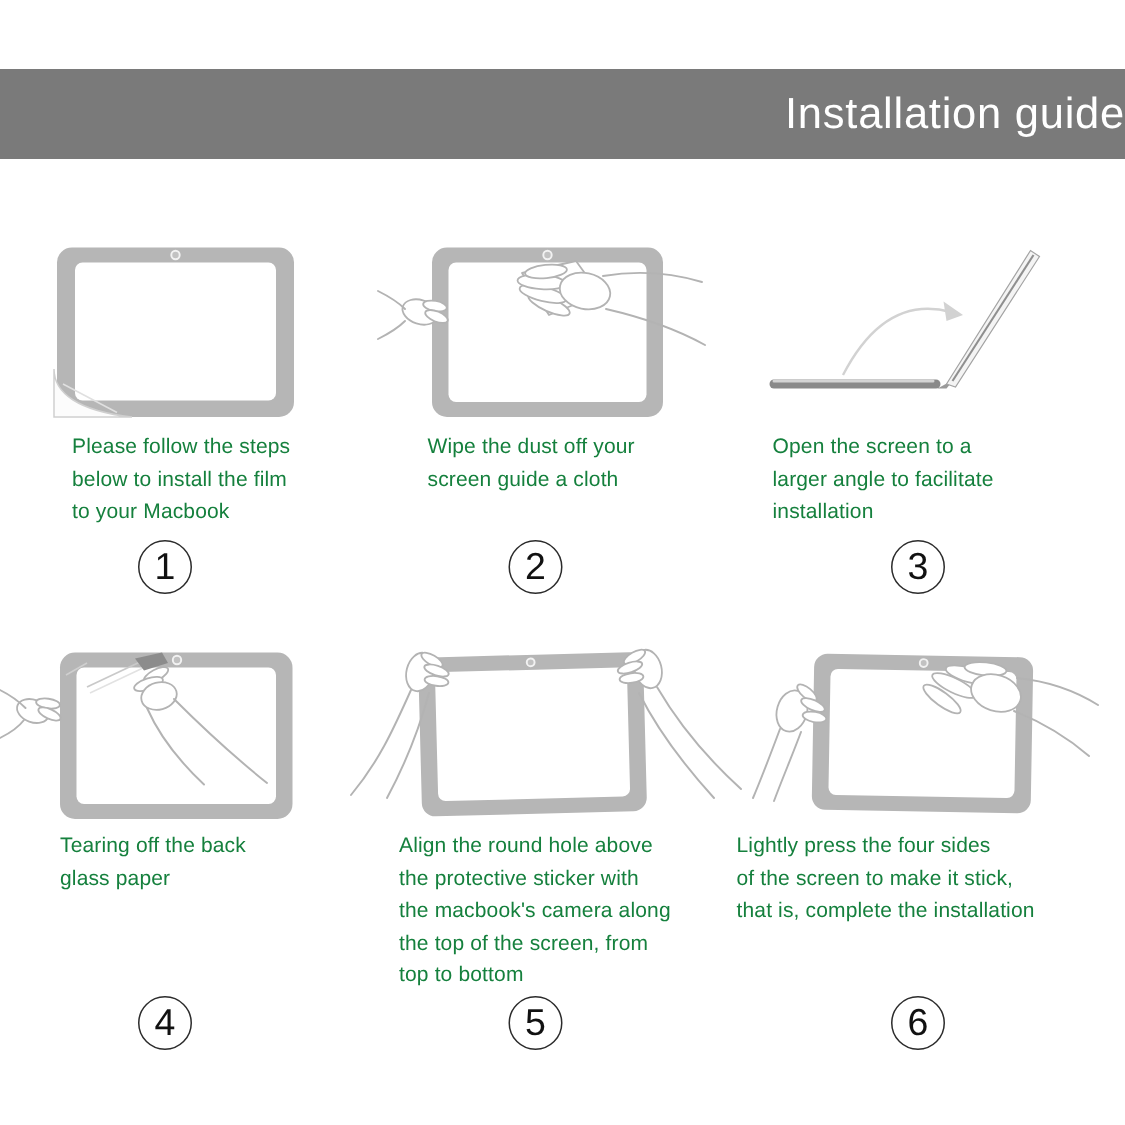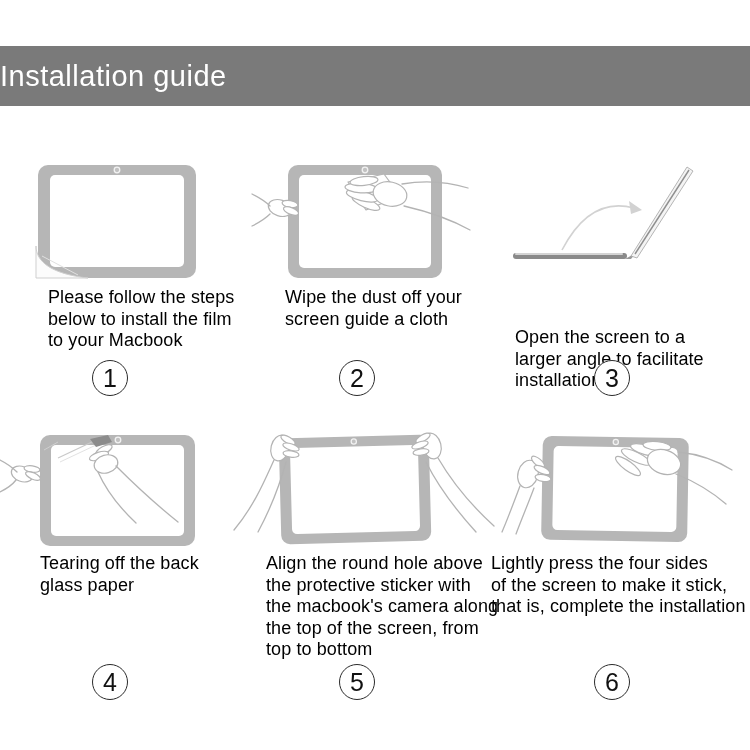--- a/index.html
+++ b/index.html
@@ -3,40 +3,40 @@
 <meta charset="utf-8">
 <style>
   html,body{margin:0;padding:0;}
   body{
     width:750px;height:750px;background:#ffffff;position:relative;
     font-family:"Liberation Sans","DejaVu Sans",sans-serif;overflow:hidden;
   }
   .page{position:relative;width:750px;height:750px;background:#ffffff;}
   .header{
     position:absolute;left:0;top:46px;width:750px;height:60px;
-    background:#7a7a7a;display:flex;align-items:center;justify-content:flex-start;
+    background:#7a7a7a;display:flex;align-items:center;justify-content:flex-end;
   }
   .header h1{
     margin:0;color:#ffffff;font-size:29px;font-weight:400;letter-spacing:0.5px;
   }
   .illus{position:absolute;width:250px;height:130px;overflow:visible;}
   .caption{
-    position:absolute;margin:0;color:#000000;font-size:18px;line-height:21.5px;
+    position:absolute;margin:0;color:#15803d;font-size:14px;line-height:21.5px;
     white-space:pre;letter-spacing:0.1px;
   }
   .badge{
     position:absolute;width:34px;height:34px;border:1.5px solid #2b2b2b;border-radius:50%;
     display:flex;align-items:center;justify-content:center;
     font-size:25px;color:#111111;background:#ffffff;
   }
   
   #il1{left:0;top:156px;}   #il2{left:250px;top:156px;}  #il3{left:500px;top:156px;}
   #il4{left:0;top:426px;}   #il5{left:250px;top:426px;}  #il6{left:500px;top:426px;}
   
-  #cap1{left:48px;top:287px;}  #cap2{left:285px;top:287px;} #cap3{left:515px;top:287px;margin-top:40px;}
+  #cap1{left:48px;top:287px;}  #cap2{left:285px;top:287px;} #cap3{left:515px;top:287px;}
   #cap4{left:40px;top:553px;}  #cap5{left:266px;top:553px;} #cap6{left:491px;top:553px;}
   
   #num1{left:92px;top:360px;}  #num2{left:339px;top:360px;} #num3{left:594px;top:360px;}
   #num4{left:92px;top:664px;}  #num5{left:339px;top:664px;} #num6{left:594px;top:664px;}
   svg .arm{fill:none;stroke:#b3b3b3;stroke-width:1.3;stroke-linecap:round;}
   svg .hand{fill:#ffffff;stroke:#b3b3b3;stroke-width:1.2;}
 </style>
 </head>
 <body>
 

